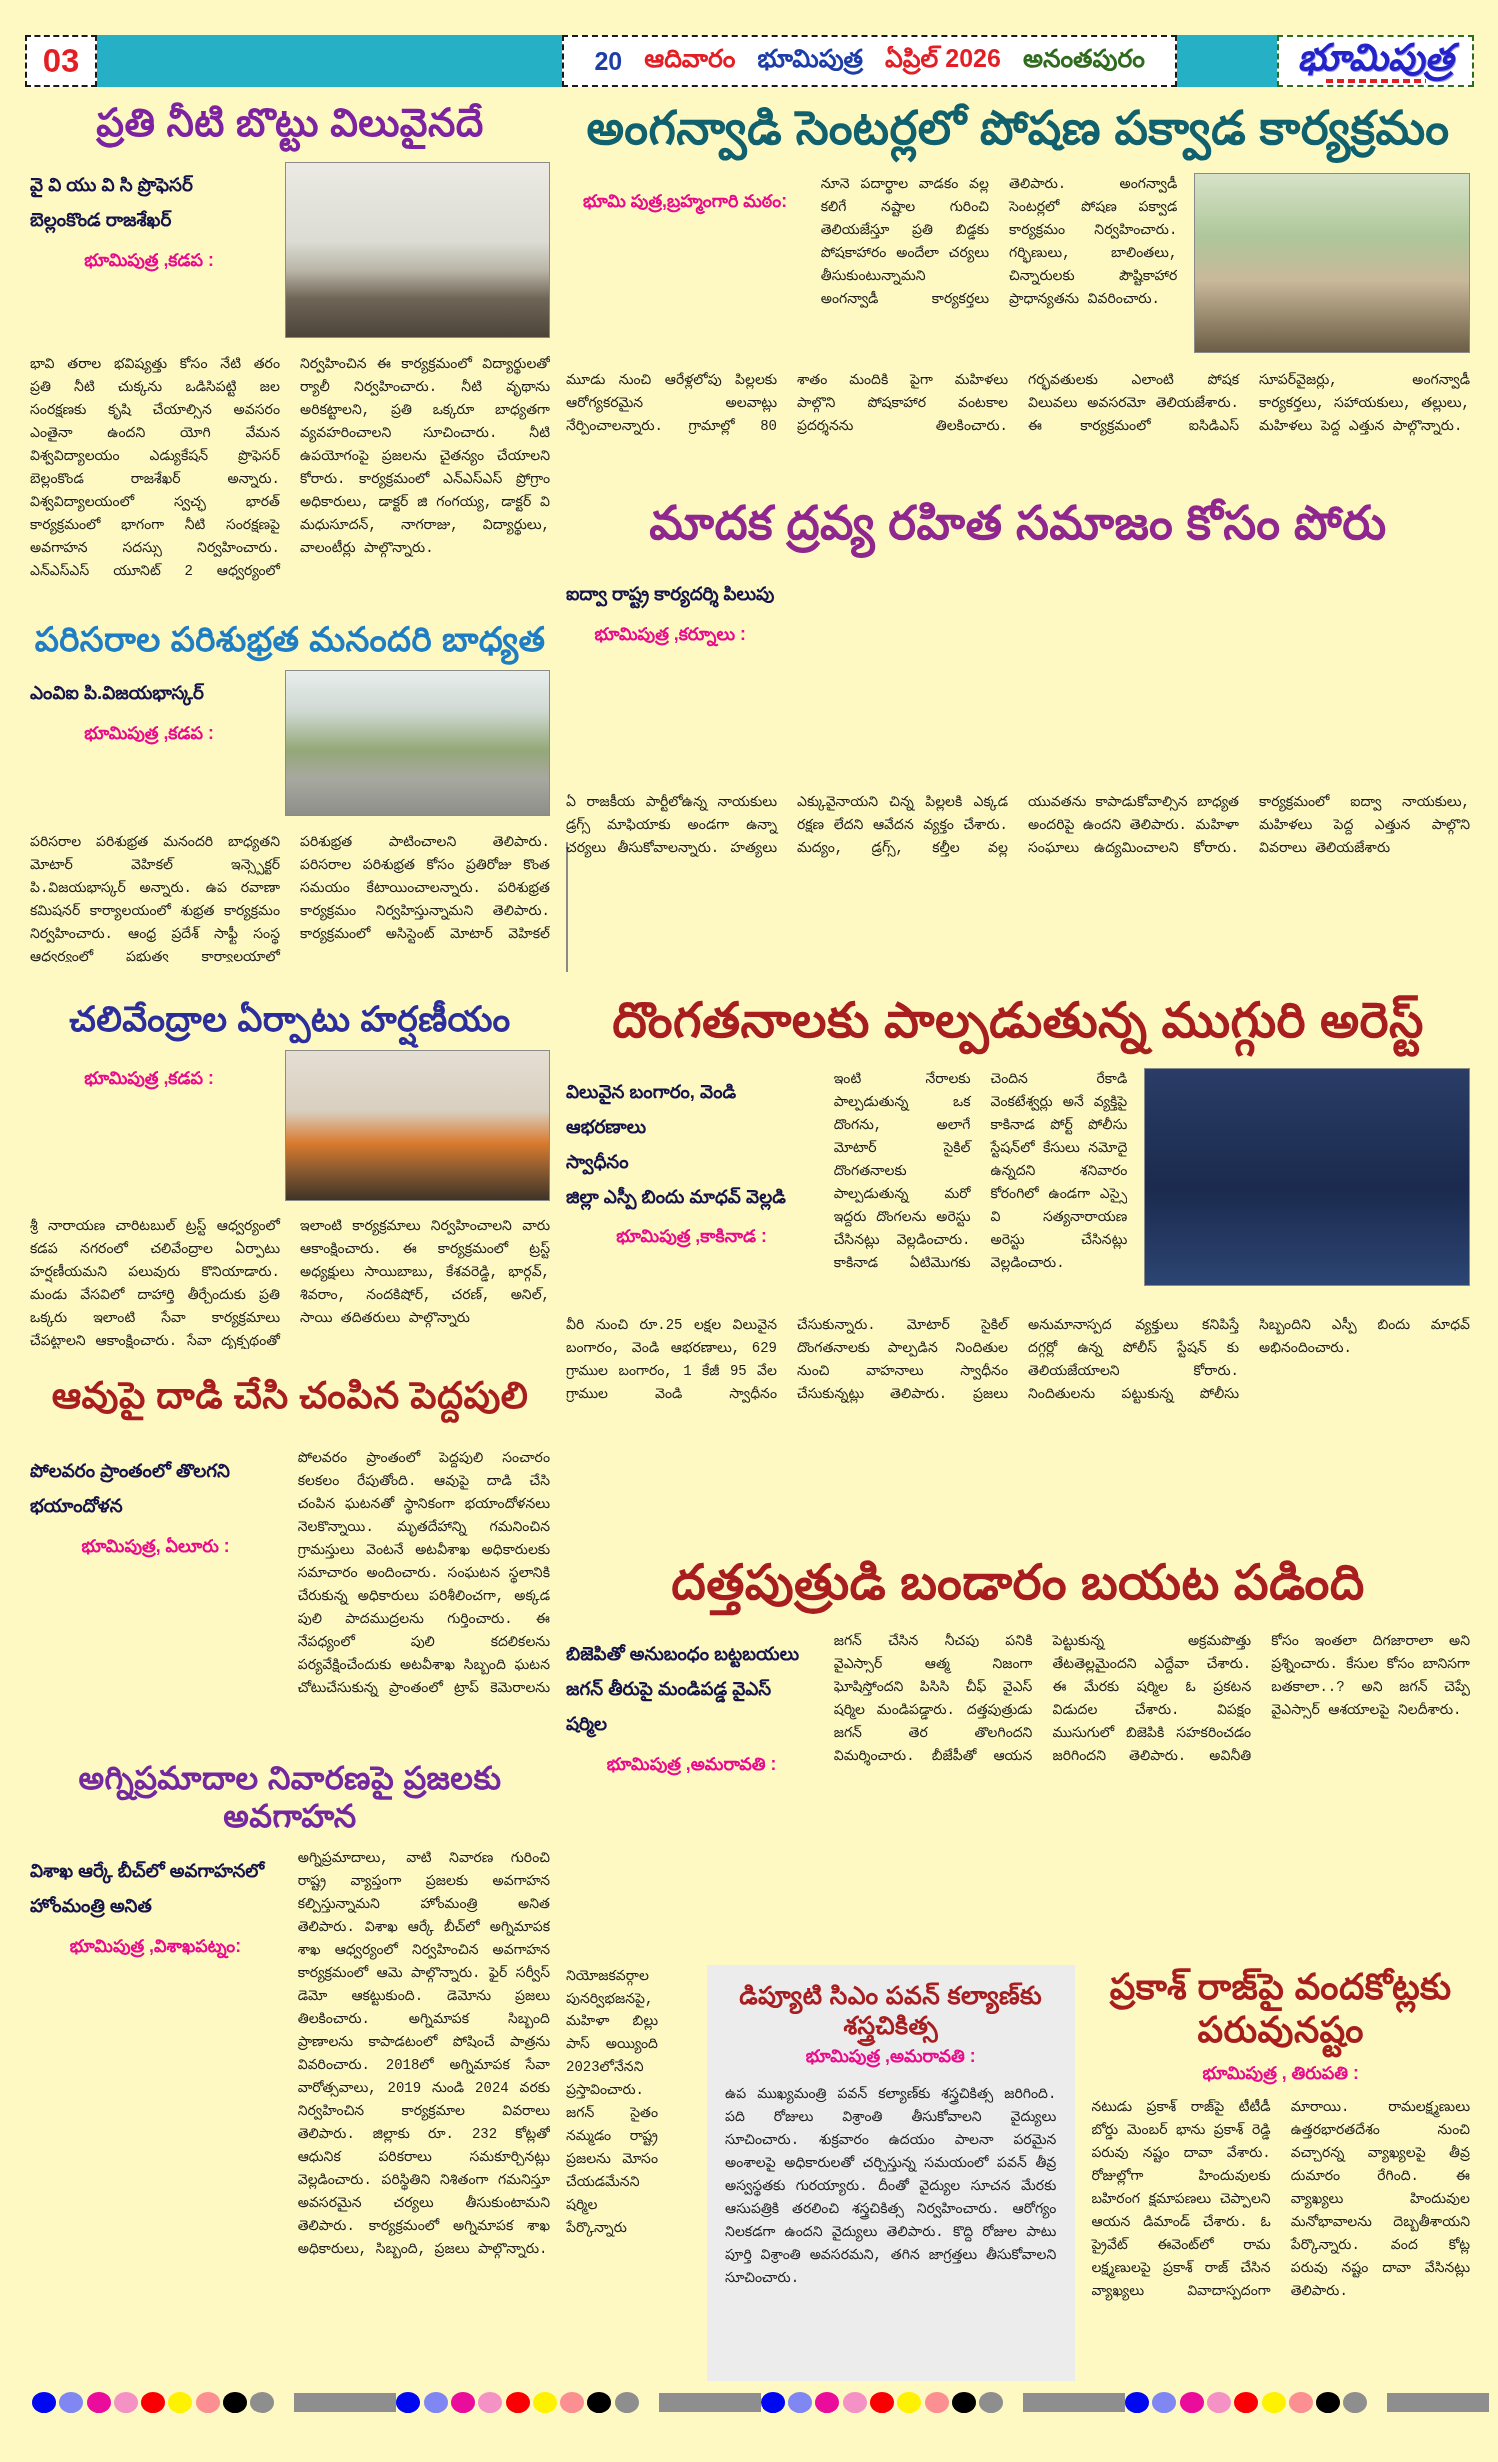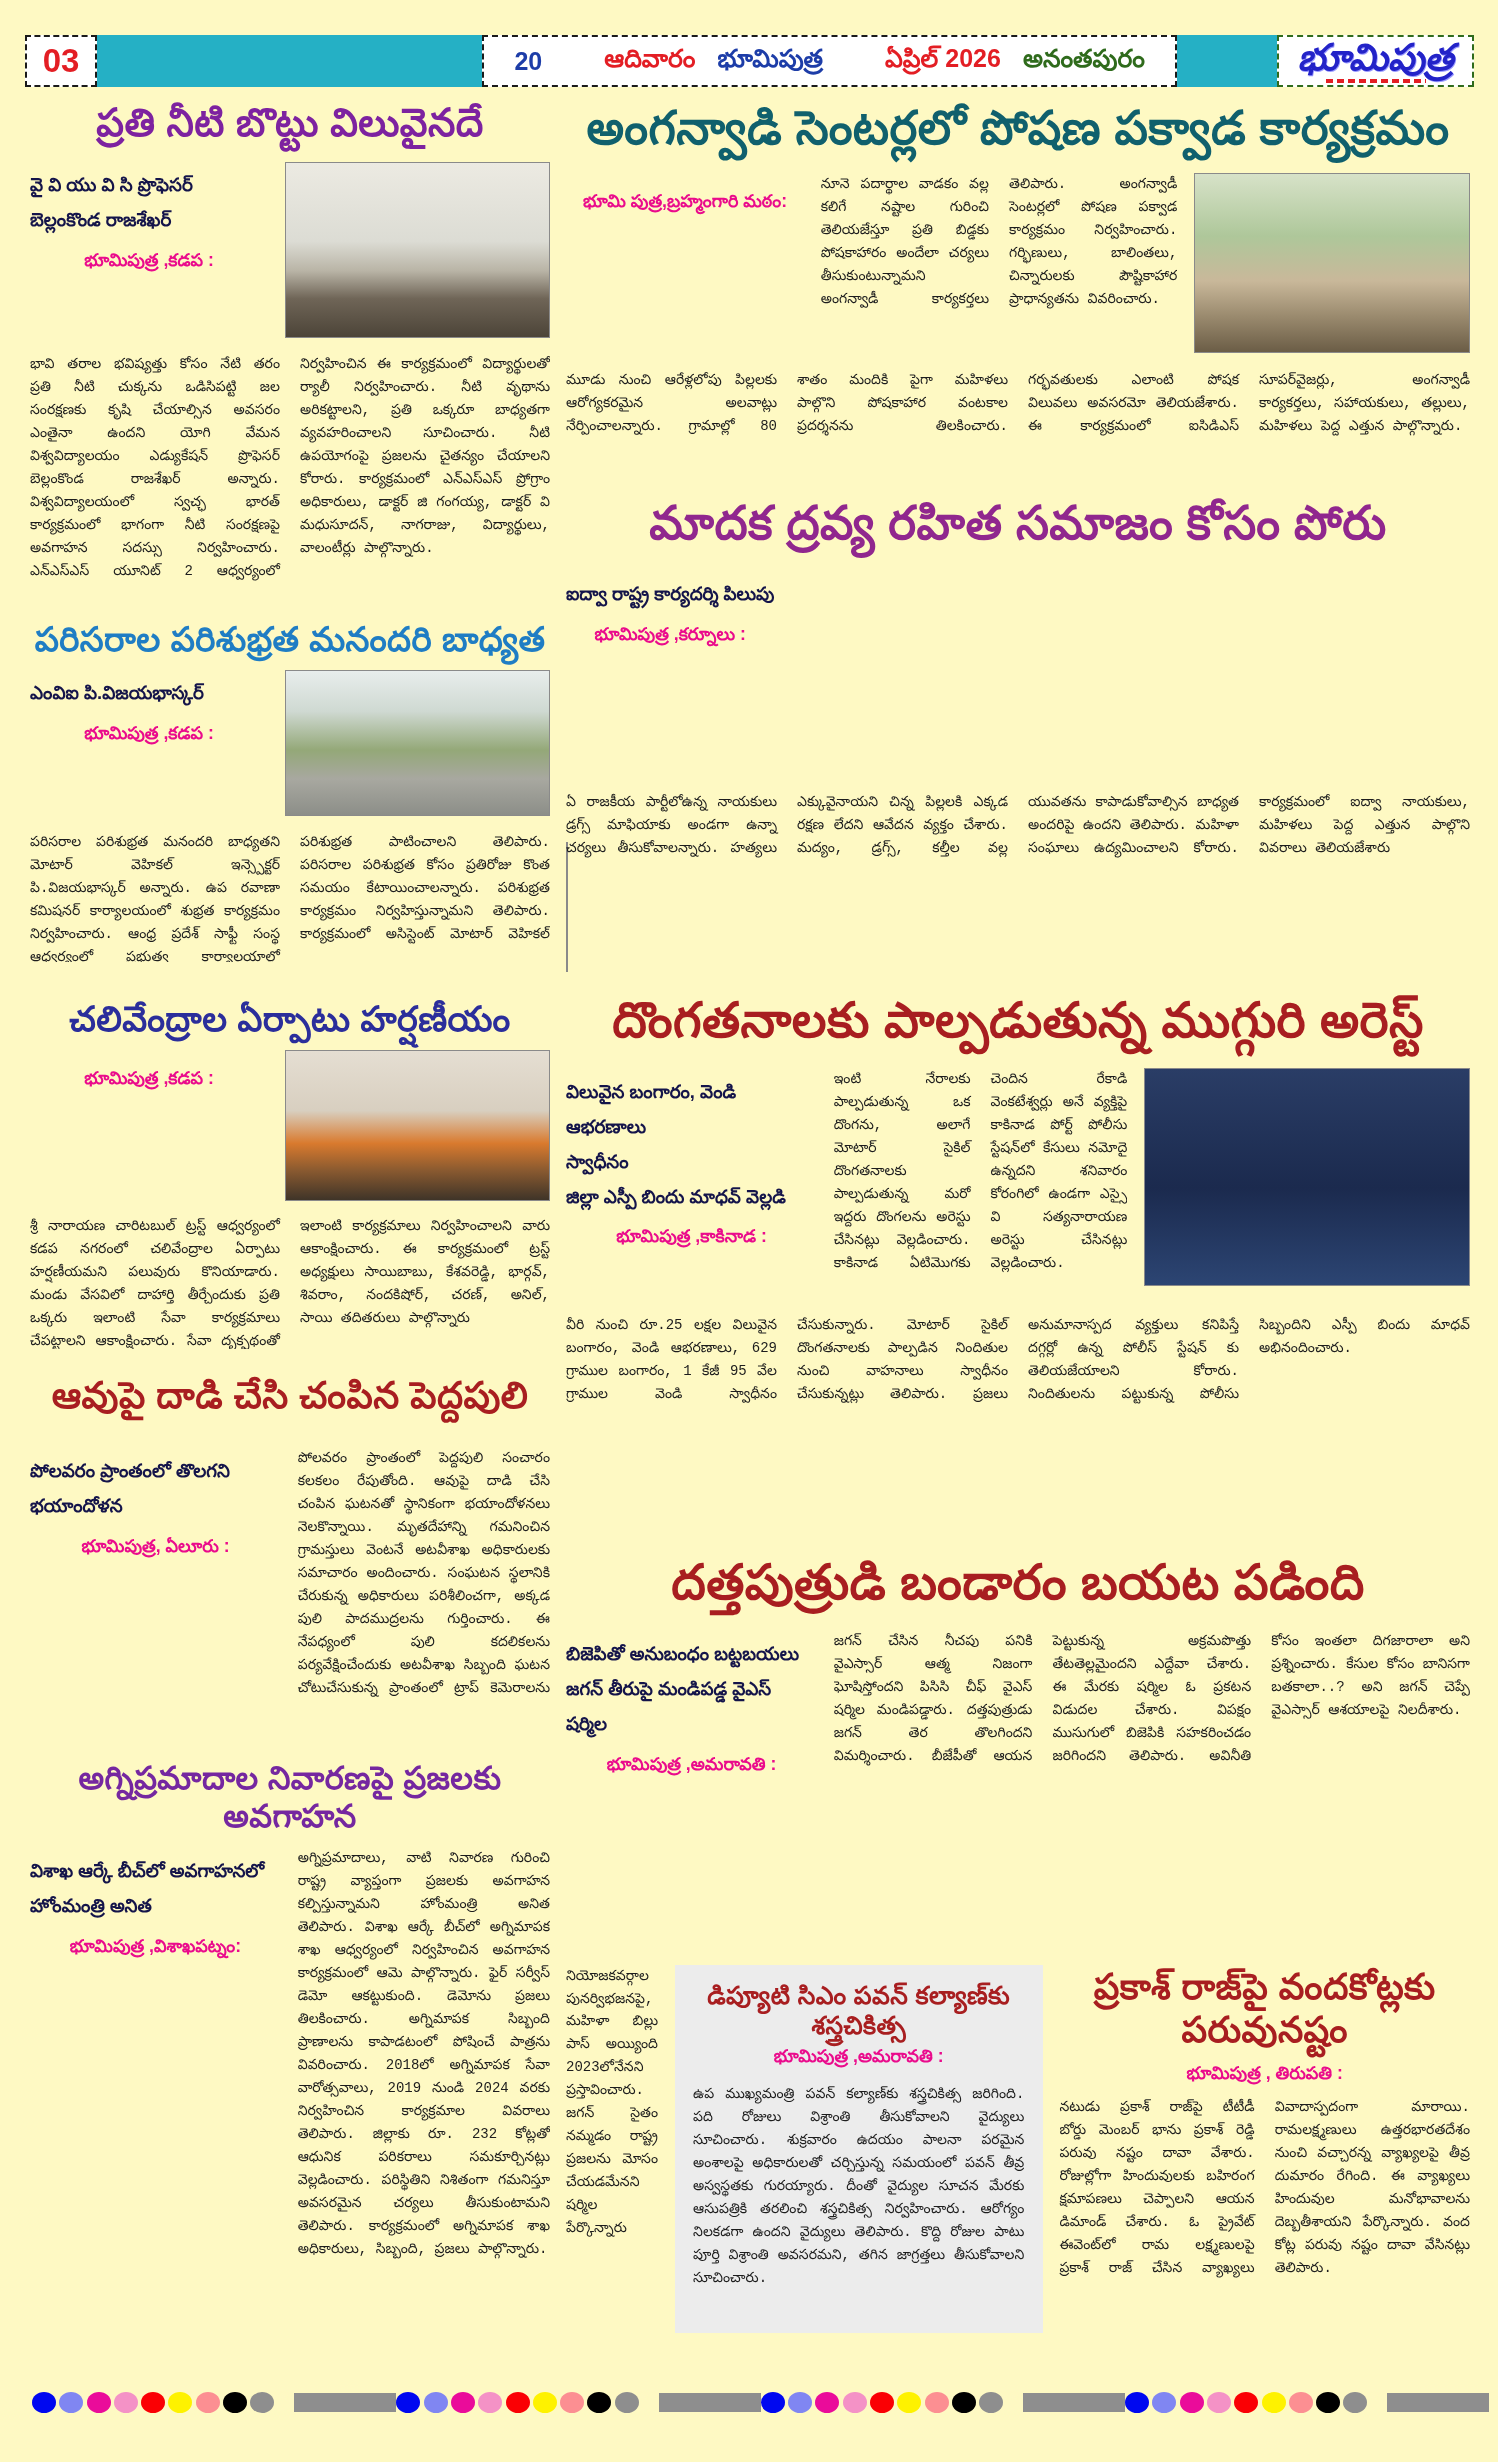--- a/index.html
+++ b/index.html
@@ -8,21 +8,21 @@
   .page { position:relative; width:1499px; height:2462px; background:#fef9c3; overflow:hidden; }
 
   
   .header { position:absolute; top:35px; left:25px; right:25px; height:52px; display:flex; align-items:stretch; }
   .pageno-box { width:72px; background:#fff; border:2.5px dashed #1a1a1a; display:flex; align-items:center; justify-content:center;
                 color:#e31e24; font-size:33px; font-weight:bold; }
   .teal-seg { background:#25b0c5; flex:1; }
   .teal-seg.small { flex:0 0 100px; }
   .datebar { background:#fff; border:2.5px dashed #1a1a1a; display:flex; align-items:center; gap:22px; padding:0 30px;
              font-size:25px; font-weight:bold; white-space:nowrap; }
-  .d-blue { color:#1d3da8; } .d-red { color:#e31e24;margin-left:40px; } .d-green { color:#2f6b1c; }
+  .d-blue { color:#1d3da8; } .d-red { color:#e31e24; } .d-green { color:#2f6b1c; }
   .masthead-box { background:#fff; border:2.5px dashed #2f6b1c; display:flex; flex-direction:column; align-items:center;
                   justify-content:center; padding:1.7px 18.4px; }
   .masthead-title { color:#2323c8; font-size:37px; font-weight:bold; font-style:italic; line-height:1; text-shadow:0.8px 0.8px 0 #9a9aff; }
   .masthead-tagline { margin-top:2.5px; width:100px; height:4.2px;
                       background:repeating-linear-gradient(90deg,#e31e24 0 7.5px,transparent 7.5px 11px); }
 
   
   .col-left  { position:absolute; left:30px;  top:100px; width:520px; }
   .col-right { position:absolute; left:566px; top:100px; width:904px; }
 
@@ -191,21 +191,21 @@
           <div class="meta-sub">జగన్ తీరుపై మండిపడ్డ వైఎస్ షర్మిల</div>
           <div class="dateline">భూమిపుత్ర ,అమరావతి :</div>
         </div>
         <div class="body-text cols-3" style="flex:1; height:276px; overflow:hidden;">జగన్ చేసిన నీచపు పనికి వైఎస్సార్ ఆత్మ నిజంగా ఘోషిస్తోందని పిసిసి చీఫ్ వైఎస్ షర్మిల మండిపడ్డారు. దత్తపుత్రుడు జగన్ తెర తొలగిందని విమర్శించారు. బీజేపీతో ఆయన పెట్టుకున్న అక్రమపొత్తు తేటతెల్లమైందని ఎద్దేవా చేశారు. ఈ మేరకు షర్మిల ఓ ప్రకటన విడుదల చేశారు. విపక్షం ముసుగులో బిజెపికి సహకరించడం జరిగిందని తెలిపారు. అవినీతి కోసం ఇంతలా దిగజారాలా అని ప్రశ్నించారు. కేసుల కోసం బానిసగా బతకాలా..? అని జగన్ చెప్పే వైఎస్సార్ ఆశయాలపై నిలదీశారు.</div>
       </div>
     </div>
 
     <div class="row" style="height:368px;">
       <div class="body-text" style="flex:0 0 92px; height:360px; overflow:hidden;">నియోజకవర్గాల పునర్విభజనపై, మహిళా బిల్లు పాస్ అయ్యింది 2023లోనేనని ప్రస్తావించారు. జగన్ సైతం నమ్మడం రాష్ట్ర ప్రజలను మోసం చేయడమేనని షర్మిల పేర్కొన్నారు</div>
 
-      <div class="article graybox" style="flex:0 0 368px; height:368px;">
+      <div class="article graybox" style="flex:0 0 368px; height:416px;margin-left:32px;">
         <h2 class="hl" style="color:#a81e20; font-size:25px; margin-bottom:6.7px;">డిప్యూటి సిఎం  పవన్ కల్యాణ్‌కు శస్త్రచికిత్స</h2>
         <div class="dateline" style="margin:5px 0 11.7px;">భూమిపుత్ర ,అమరావతి :</div>
         <div class="body-text" style="height:243px; overflow:hidden;">ఉప ముఖ్యమంత్రి పవన్ కల్యాణ్‌కు శస్త్రచికిత్స జరిగింది. పది రోజులు విశ్రాంతి తీసుకోవాలని వైద్యులు సూచించారు. శుక్రవారం ఉదయం పాలనా పరమైన అంశాలపై అధికారులతో చర్చిస్తున్న సమయంలో పవన్ తీవ్ర అస్వస్థతకు గురయ్యారు. దీంతో వైద్యుల సూచన మేరకు ఆసుపత్రికి తరలించి శస్త్రచికిత్స నిర్వహించారు. ఆరోగ్యం నిలకడగా ఉందని వైద్యులు తెలిపారు. కొద్ది రోజుల పాటు పూర్తి విశ్రాంతి అవసరమని, తగిన జాగ్రత్తలు తీసుకోవాలని సూచించారు.</div>
       </div>
 
       <div class="article" style="flex:1; height:368px;">
         <h2 class="hl" style="color:#a81e20; font-size:36px; margin-bottom:8.4px;">ప్రకాశ్ రాజ్‌పై వందకోట్లకు పరువునష్టం</h2>
         <div class="dateline">భూమిపుత్ర , తిరుపతి :</div>
         <div class="body-text cols-2" style="height:251px; overflow:hidden;">నటుడు ప్రకాశ్ రాజ్‌పై టీటీడీ బోర్డు మెంబర్ భాను ప్రకాశ్ రెడ్డి పరువు నష్టం దావా వేశారు. రోజుల్లోగా హిందువులకు బహిరంగ క్షమాపణలు చెప్పాలని ఆయన డిమాండ్ చేశారు. ఓ ప్రైవేట్ ఈవెంట్‌లో రామ లక్ష్మణులపై ప్రకాశ్ రాజ్ చేసిన వ్యాఖ్యలు వివాదాస్పదంగా మారాయి. రామలక్ష్మణులు ఉత్తరభారతదేశం నుంచి వచ్చారన్న వ్యాఖ్యలపై తీవ్ర దుమారం రేగింది. ఈ వ్యాఖ్యలు హిందువుల మనోభావాలను దెబ్బతీశాయని పేర్కొన్నారు. వంద కోట్ల పరువు నష్టం దావా వేసినట్లు తెలిపారు.</div>
       </div>

